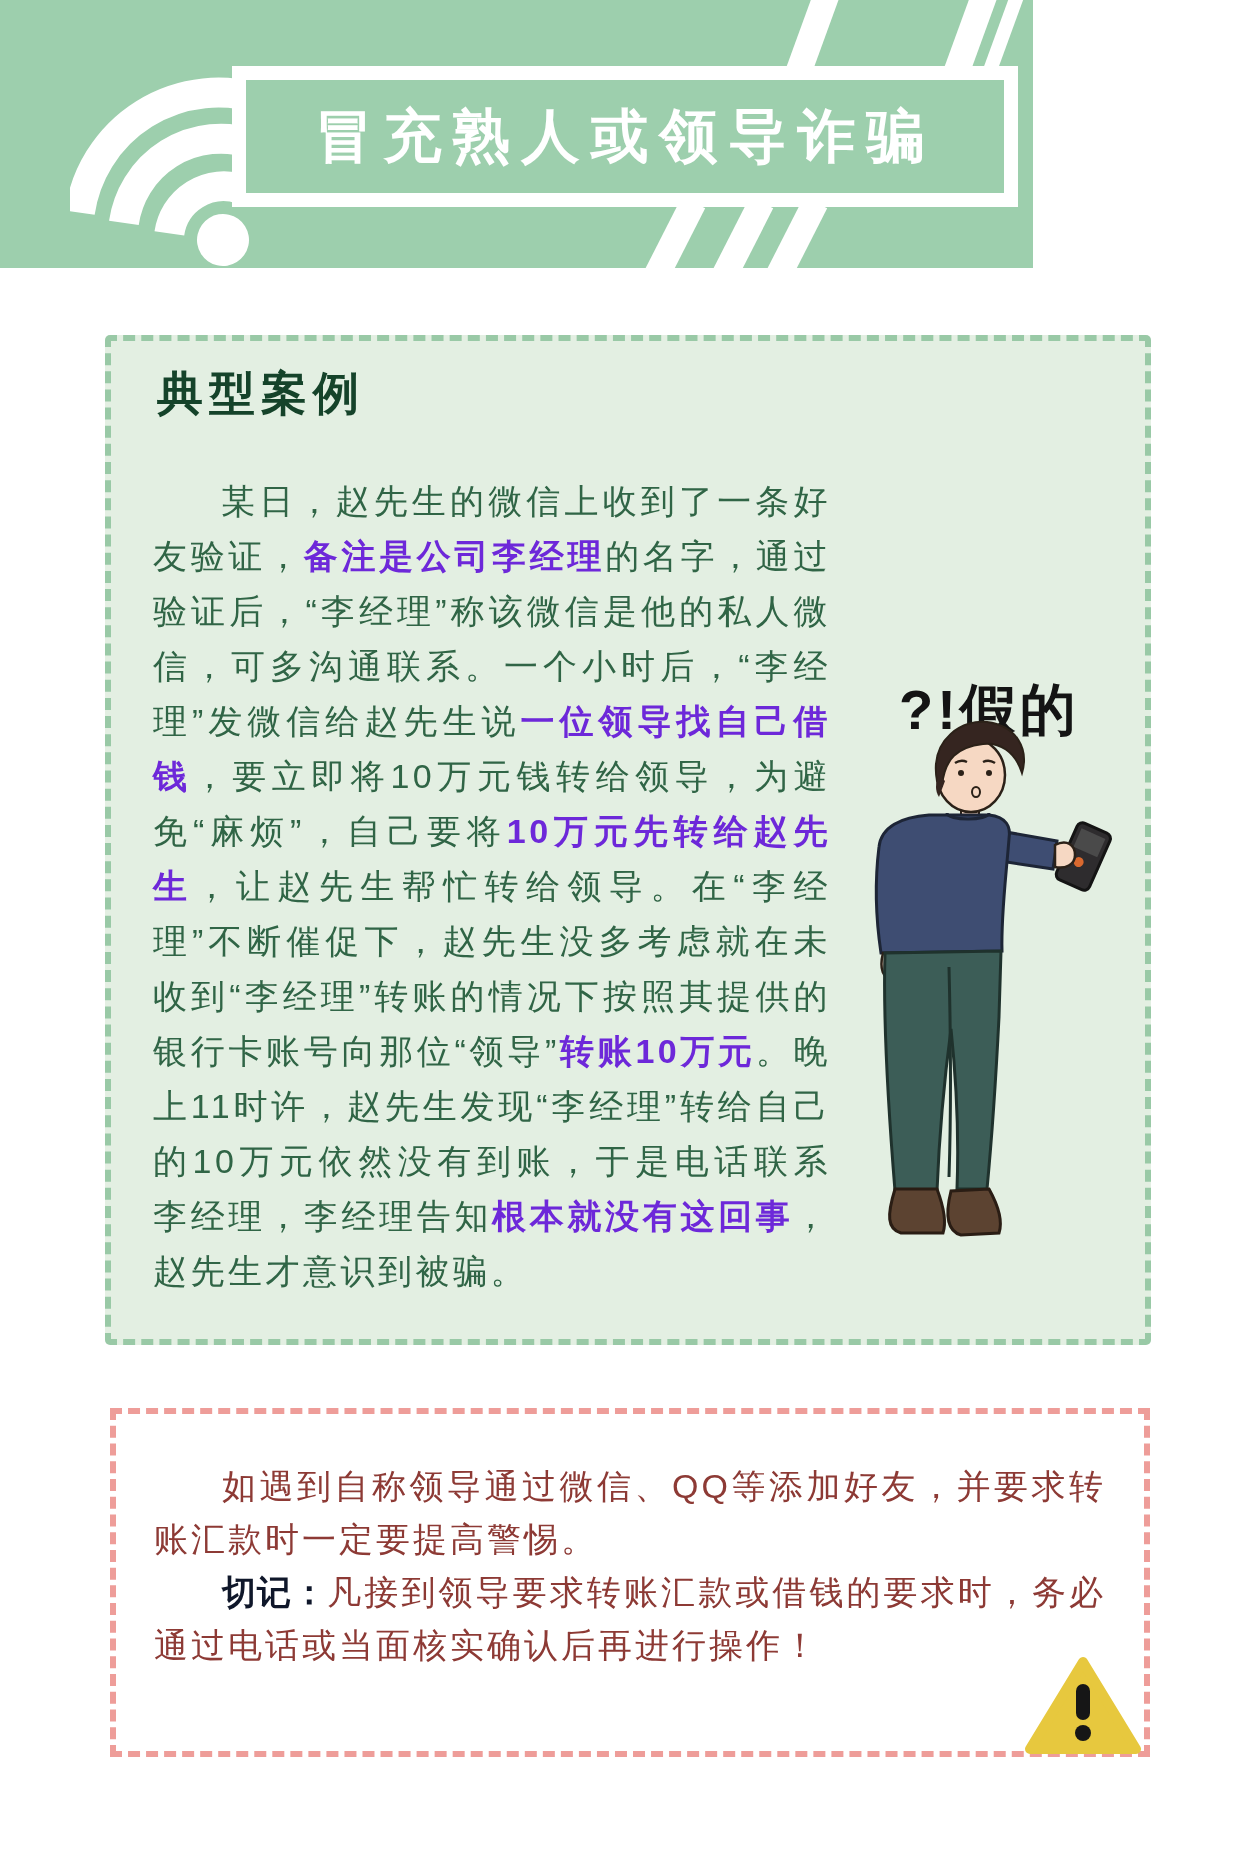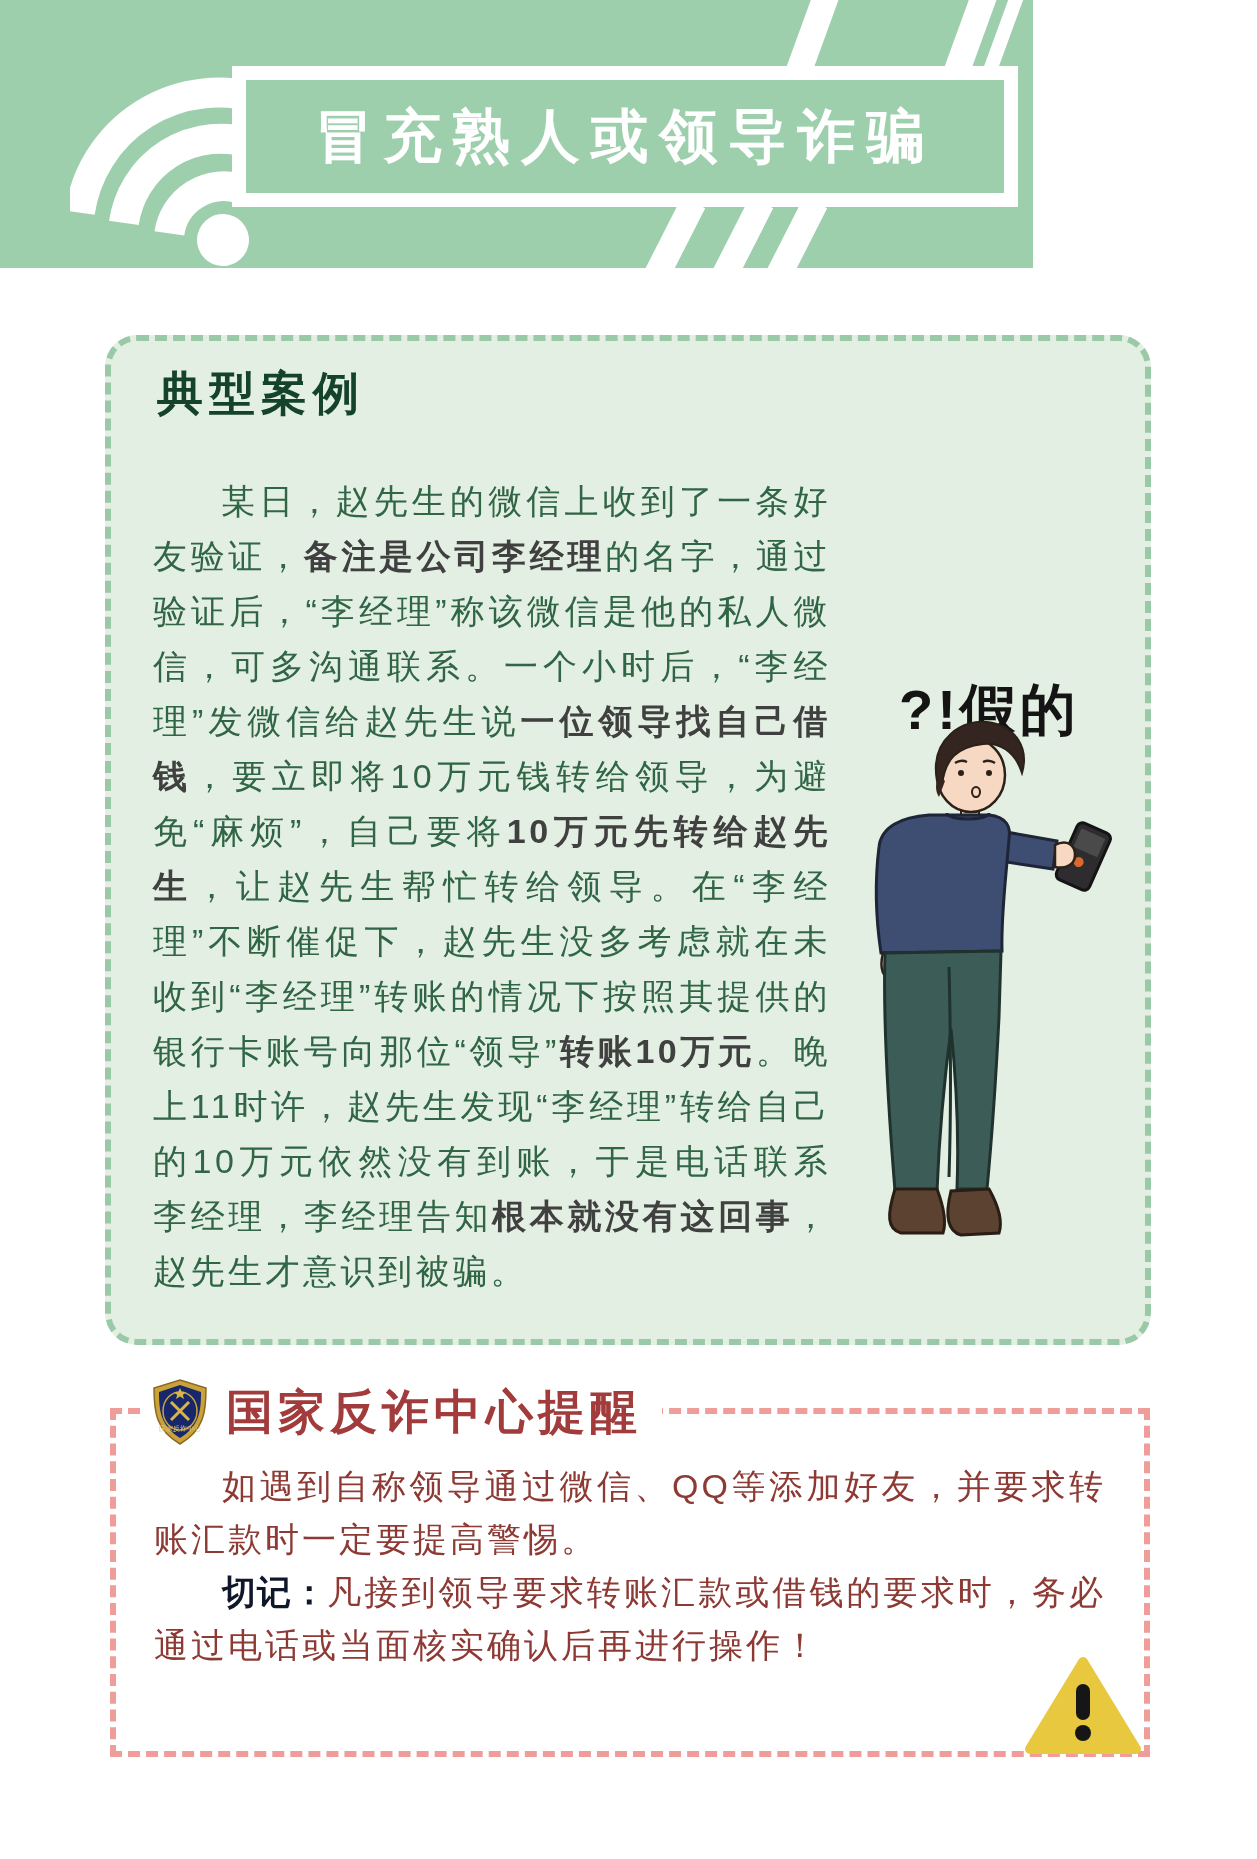--- a/index.html
+++ b/index.html
@@ -19,32 +19,32 @@
   .title-box span{
     color:#ffffff;font-size:58px;font-weight:900;letter-spacing:11px;white-space:nowrap;
   }
   .big-num{
     position:absolute;left:1046px;top:40px;color:#ffffff;
     font-size:252px;line-height:232px;font-weight:900;font-family:"DejaVu Sans","Liberation Sans",sans-serif;
   }
   
   .case-card{
     position:absolute;left:105px;top:335px;width:1046px;height:1010px;box-sizing:border-box;
-    background:#e3efe2;border:6px dashed #99c9a6;border-radius:32px;
+    background:#e3efe2;border:6px dashed #99c9a6;border-radius:5px;
   }
   .case-heading{
     margin:22px 0 0 46px;font-size:46px;font-weight:900;color:#15432a;letter-spacing:6px;
   }
   .case-body{position:relative;}
   .case-paragraph{
     position:absolute;left:42px;top:15px;width:678px;
     font-size:34px;line-height:55px;color:#306546;letter-spacing:3.5px;
     text-align:justify;text-indent:2em;
   }
-  .case-paragraph b{color:#404040;font-weight:900;}
+  .case-paragraph b{color:#6d28d9;font-weight:900;}
   .speech{
     position:absolute;left:788px;top:248px;font-size:56px;font-weight:900;color:#141414;letter-spacing:4px;white-space:nowrap;
   }
   .man{position:absolute;left:728px;top:292px;}
   
   .alert-card{
     position:absolute;left:110px;top:1408px;width:1040px;height:349px;box-sizing:border-box;
     border:6px dashed #ee9d99;background:#ffffff;
   }
   .alert-head{
@@ -135,32 +135,20 @@
       <path d="M110,250 C112,330 112,400 110,460" fill="none" stroke="#1f322d" stroke-width="3"></path>
 
       <path d="M56,472 C48,498 48,512 62,516 L104,516 C108,504 104,488 98,472 Z" fill="#5c4331" stroke="#2a1d14" stroke-width="3"></path>
       <path d="M112,474 C106,498 108,514 122,518 L160,516 C164,504 160,490 150,472 Z" fill="#5c4331" stroke="#2a1d14" stroke-width="3"></path>
     </svg>
   </div>
 </div>
 
 <div class="alert-card">
 
-  <div class="alert-head">
-    <svg width="64" height="68" viewBox="0 0 64 68">
-      <path d="M32,2 L58,10 C58,34 56,52 32,66 C8,52 6,34 6,10 Z" fill="#caa23c" stroke="#8a6a1e" stroke-width="1.5"></path>
-      <path d="M32,7 L53,14 C53,34 51,48 32,60 C13,48 11,34 11,14 Z" fill="#16286b"></path>
-      <ellipse cx="32" cy="33" rx="17" ry="19" fill="none" stroke="#caa23c" stroke-width="1.5"></ellipse>
-      <line x1="23" y1="24" x2="41" y2="42" stroke="#d9b44a" stroke-width="3"></line>
-      <line x1="41" y1="24" x2="23" y2="42" stroke="#d9b44a" stroke-width="3"></line>
-      <polygon points="32,10 33.8,14 38,14.3 34.8,17 36,21 32,18.6 28,21 29.2,17 26,14.3 30.2,14" fill="#d9b44a"></polygon>
-      <text x="32" y="53" font-size="7" fill="#e8c96a" text-anchor="middle">国家反诈中心</text>
-    </svg>
-    <span class="txt">国家反诈中心提醒</span>
-  </div>
 
   <div class="alert-body">
     <p class="alert-p"><span>如遇到自称领导通过微信、QQ等添加好友，并要求转账汇款时一定要提高警惕。</span></p>
     <p class="alert-p"><b>切记：</b><span>凡接到领导要求转账汇款或借钱的要求时，务必通过电话或当面核实确认后再进行操作！</span></p>
   </div>
 
   <svg class="warn" width="118" height="100" viewBox="0 0 118 100">
     <path d="M59,6 L112,93 L6,93 Z" fill="#e7c83e" stroke="#e7c83e" stroke-width="10" stroke-linejoin="round"></path>
     <rect x="52" y="28" width="14" height="36" rx="7" fill="#161616"></rect>
     <circle cx="59" cy="77" r="8" fill="#161616"></circle>

